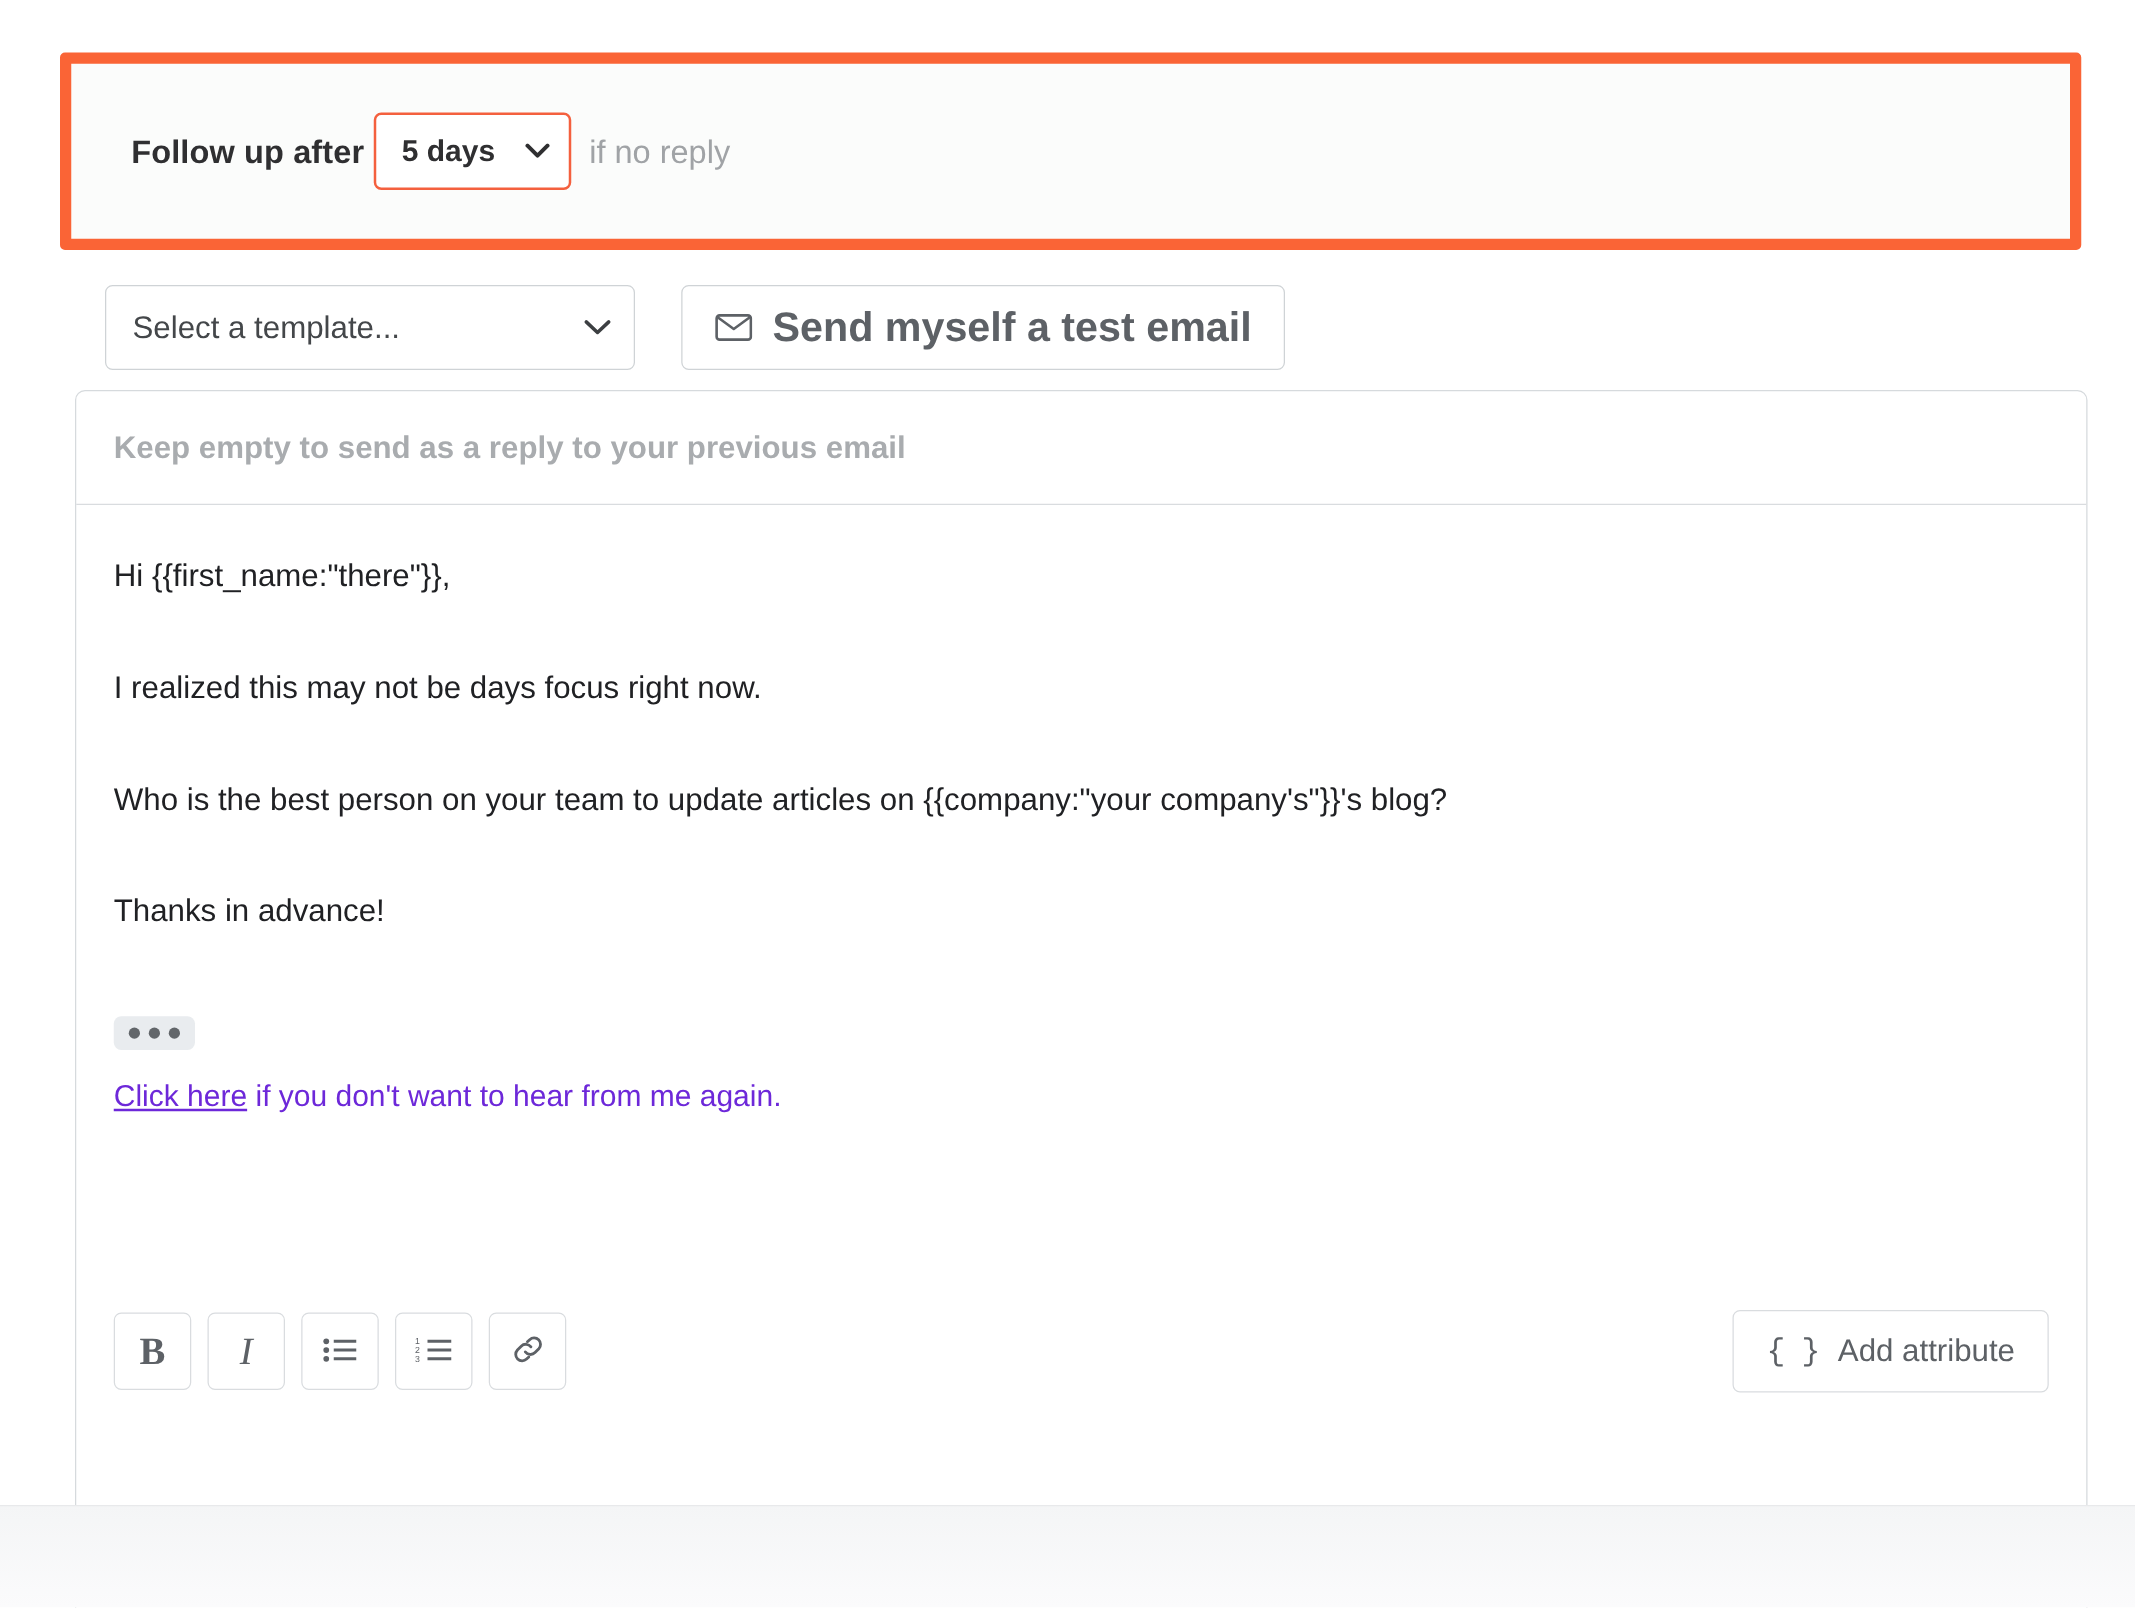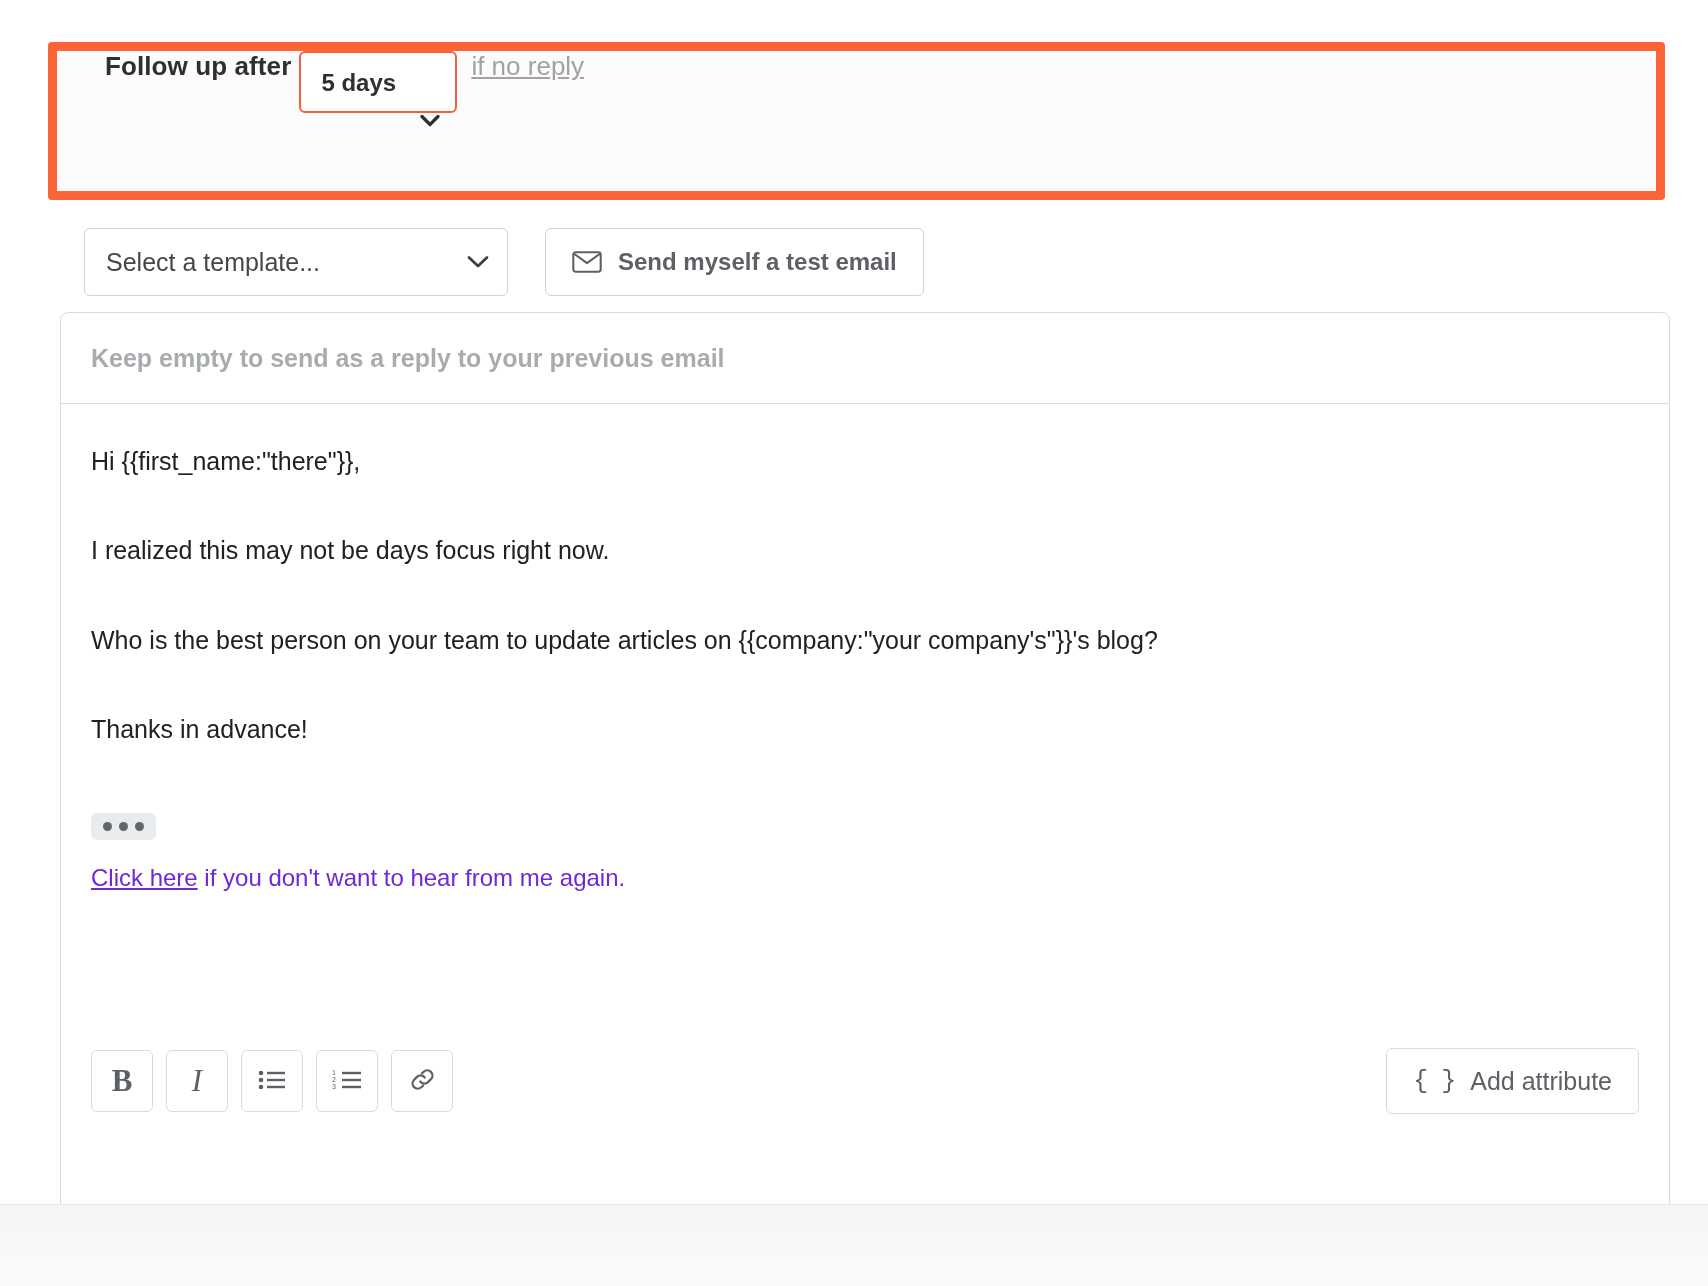--- a/index.html
+++ b/index.html
@@ -25,20 +25,21 @@
     height: 158px;
     box-sizing: border-box;
     border: 9px solid #fa6436;
     border-radius: 4px;
     background: #fbfcfb;
   }
   .followup-inner {
     position: absolute;
     inset: 0;
     display: flex;
+    align-items: center;
     padding-left: 48px;
   }
   .followup-label {
     font-size: 26px;
     font-weight: 700;
     color: #2f2f31;
     letter-spacing: .1px;
   }
   .delay-select-wrap {
     position: relative;
@@ -68,21 +69,20 @@
     top: 50%;
     transform: translateY(-50%);
     pointer-events: none;
     color: #2f2f31;
     display: flex;
   }
   .followup-suffix {
     margin-left: 14px;
     font-size: 26px;
     color: #a0a3a6;
-    text-decoration: underline;
   }
 
   
   .template-row {
     position: absolute;
     left: 60px;
     top: 228px;
     display: flex;
     align-items: flex-start;
     padding-left: 24px;
@@ -118,21 +118,21 @@
     margin-left: 37px;
     height: 68px;
     border: 1px solid #cfd3d6;
     border-radius: 6px;
     background: #ffffff;
     display: flex;
     align-items: center;
     gap: 16px;
     padding: 0 26px;
     font-family: "Liberation Sans", sans-serif;
-    font-size: 24px;
+    font-size: 33px;
     font-weight: 700;
     color: #5d6166;
     cursor: pointer;
   }
   .test-email-btn .env { display: flex; color: #5d6166; }
 
   
   .editor-card {
     position: absolute;
     left: 60px;

